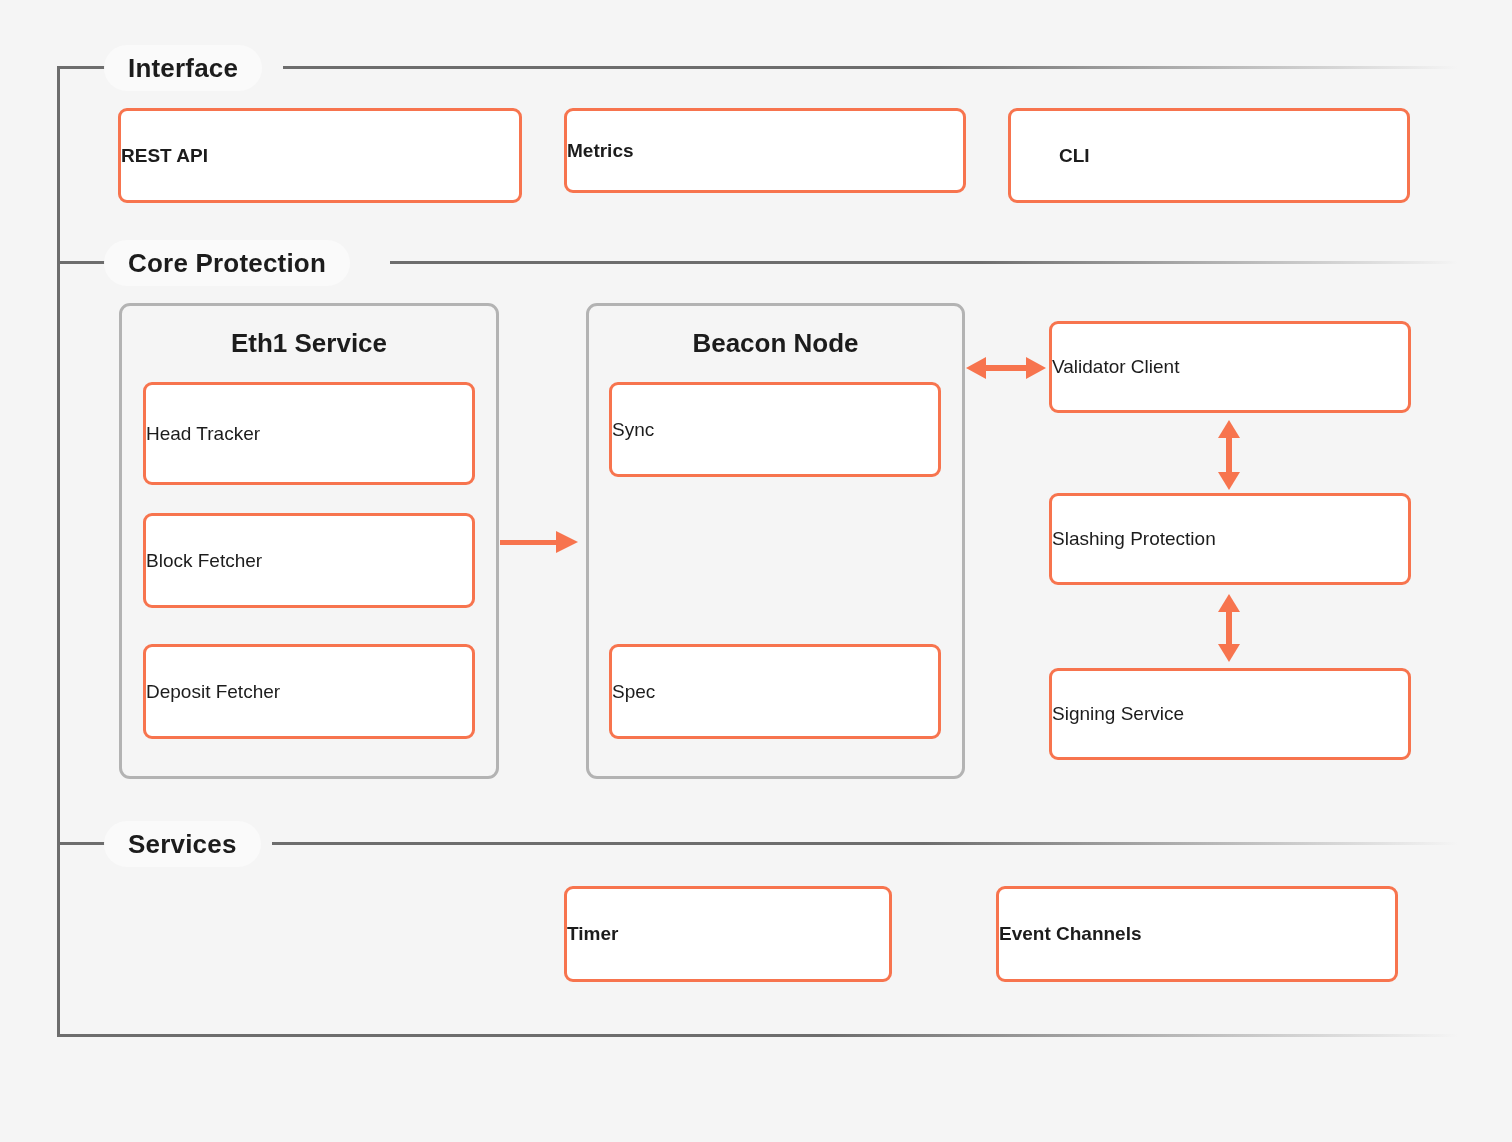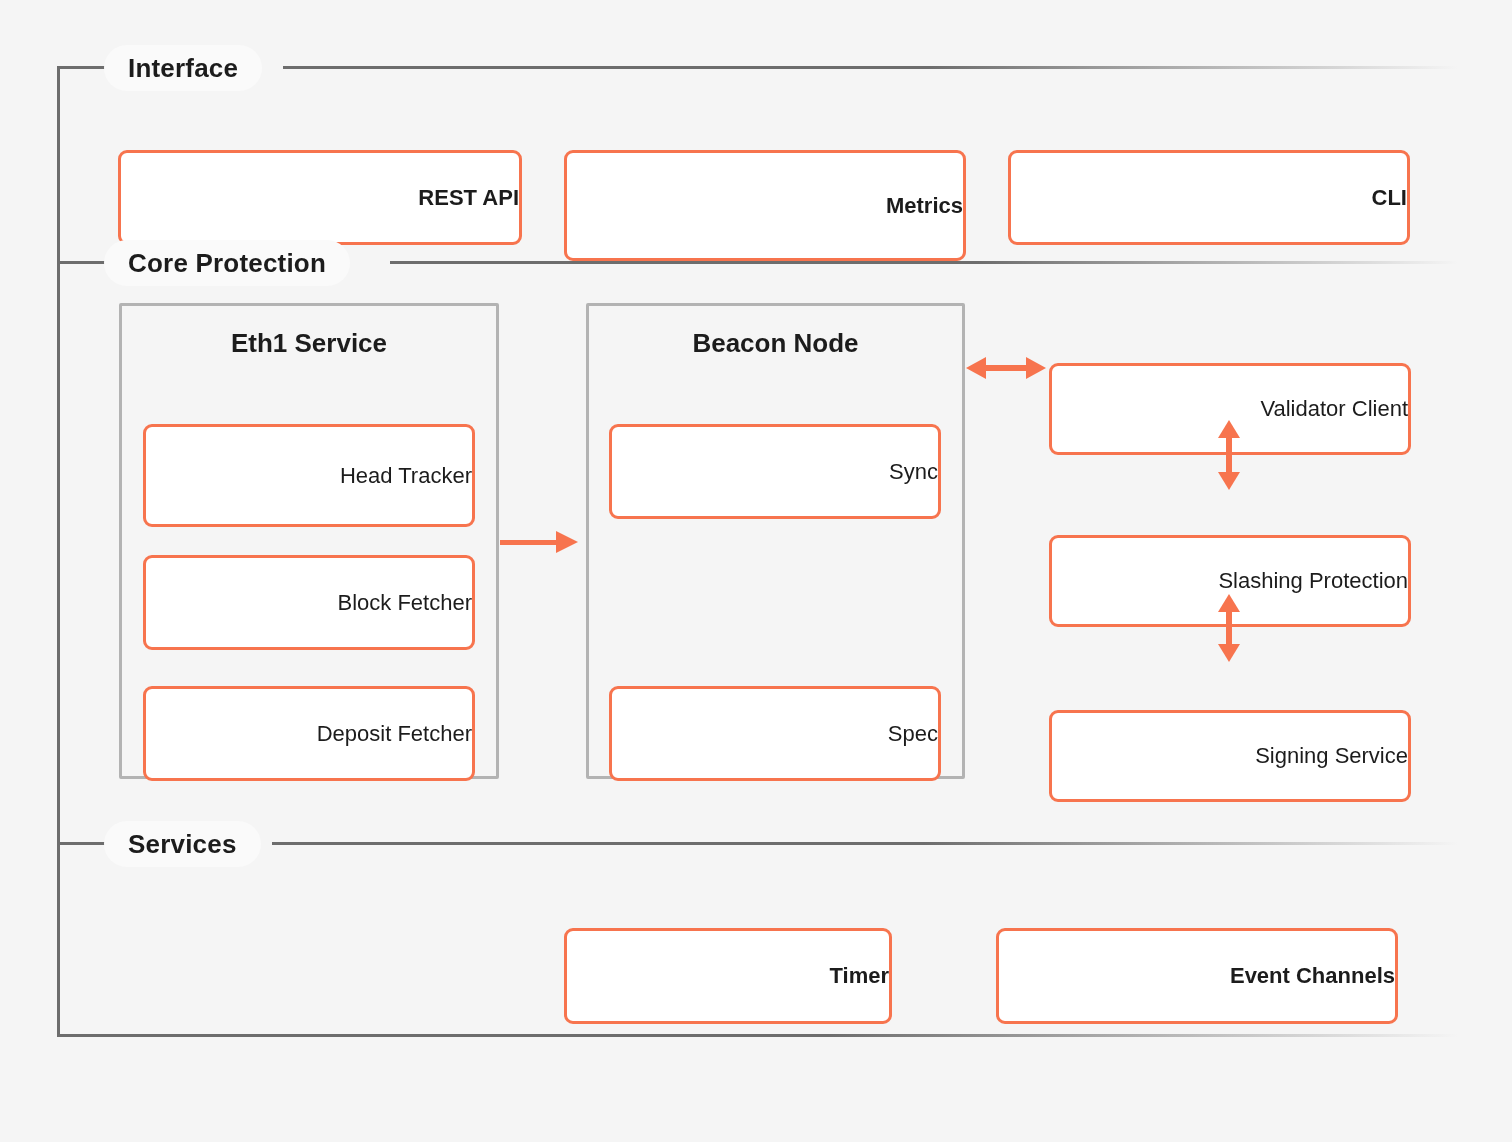--- a/index.html
+++ b/index.html
@@ -43,31 +43,30 @@
   }
 
   
   .obox {
     position: absolute;
     background: var(--box-bg);
     border: 3px solid var(--accent);
     border-radius: 9px;
     display: flex;
     align-items: center;
-    justify-content: flex-end;
-    font-size: 22px;
-    margin-top: 42px;
+    justify-content: flex-start;
+    font-size: 19px;
   }
   .obox.bold { font-weight: 700; }
 
   
   .gcontainer {
     position: absolute;
     border: 3px solid var(--container-border);
-    border-radius: 2px;
+    border-radius: 11px;
     background: var(--page-bg);
   }
   .gcontainer-title {
     margin-top: 22px;
     text-align: center;
     font-size: 26px;
     font-weight: 700;
   }
 
   
@@ -89,21 +88,21 @@
 
   <div class="frame-line" style="left:57px; top:66px; width:49px; height:3px;"></div>
   <div class="section-line" style="left:283px; top:66px; width:1175px;"></div>
   <div class="section-pill" style="left:104px; top:45px;">
     <span>Interface</span>
   </div>
 
   <div class="obox bold" style="left:118px; top:108px; width:404px; height:95px;">
     <span>REST API</span>
   </div>
-  <div class="obox bold" style="left:564px; top:108px; width:402px; height:111px;">
+  <div class="obox bold" style="left:564px; top:108px; width:402px; height:85px;">
     <span>Metrics</span>
   </div>
   <div class="obox bold" style="left:1008px; top:108px; width:402px; height:95px;padding-left:48px;">
     <span>CLI</span>
   </div>
 
   <div class="frame-line" style="left:57px; top:261px; width:49px; height:3px;"></div>
   <div class="section-line" style="left:390px; top:261px; width:1068px;"></div>
   <div class="section-pill" style="left:104px; top:240px;">
     <span>Core Protection</span>

